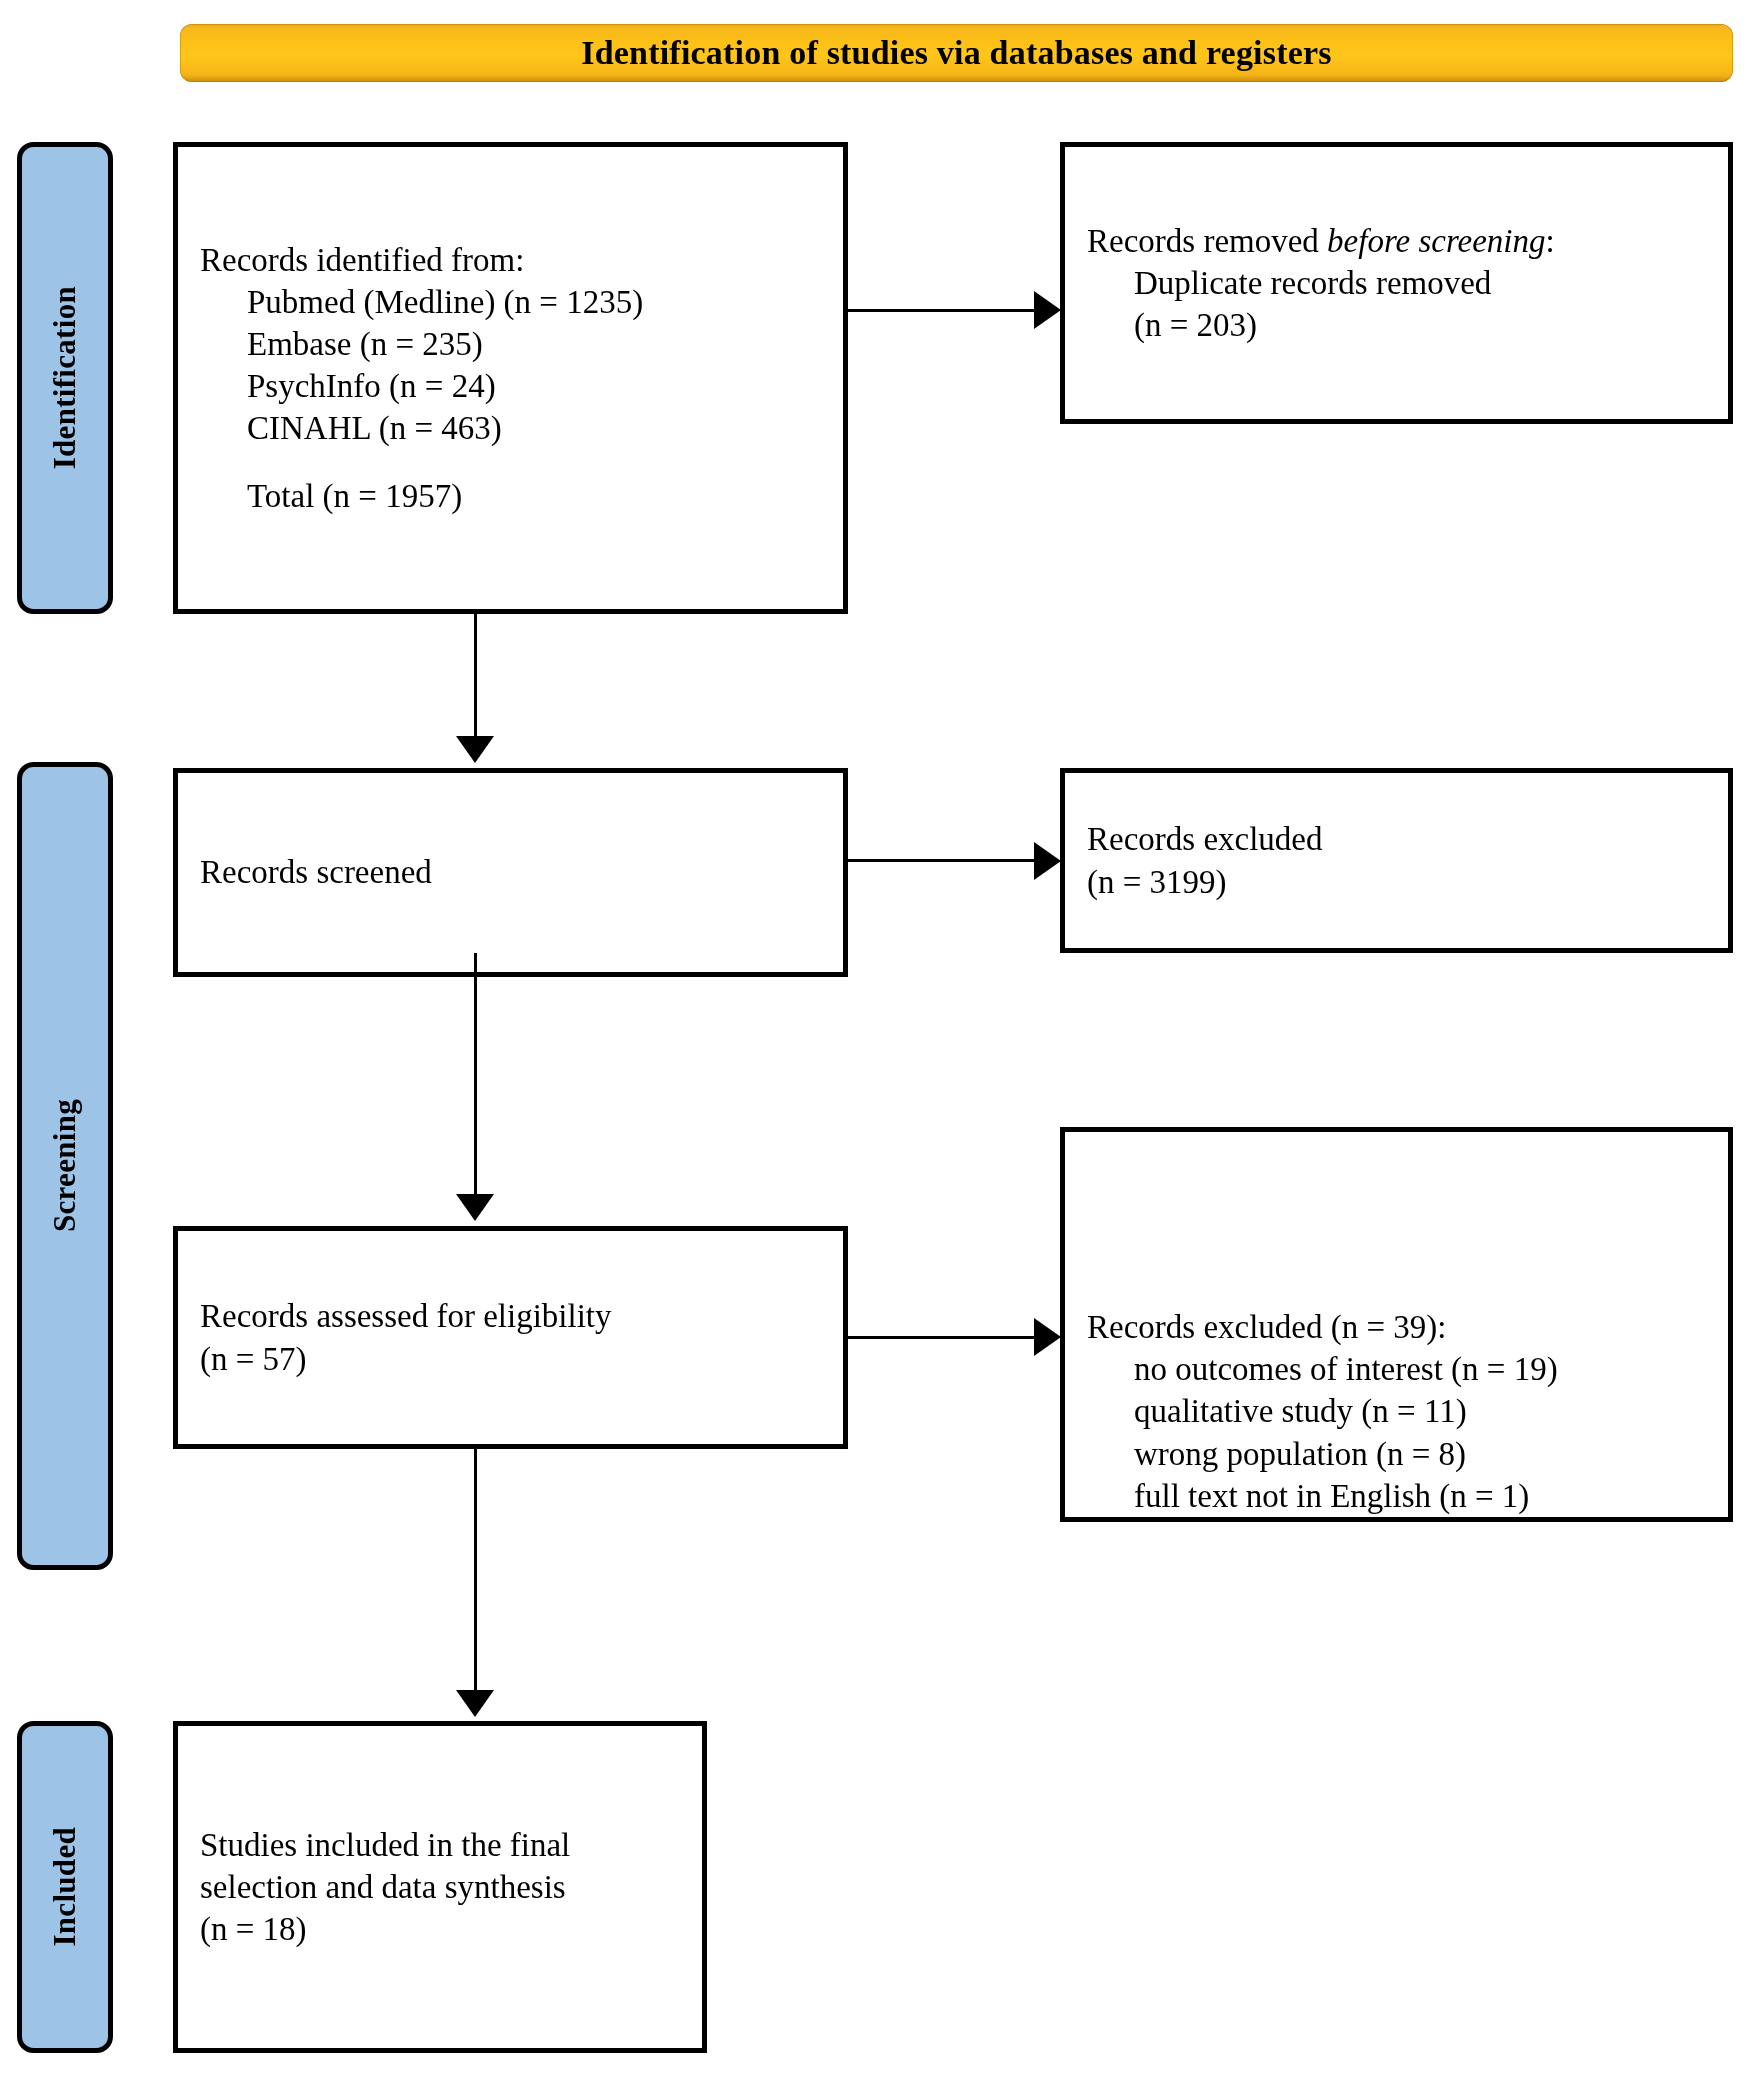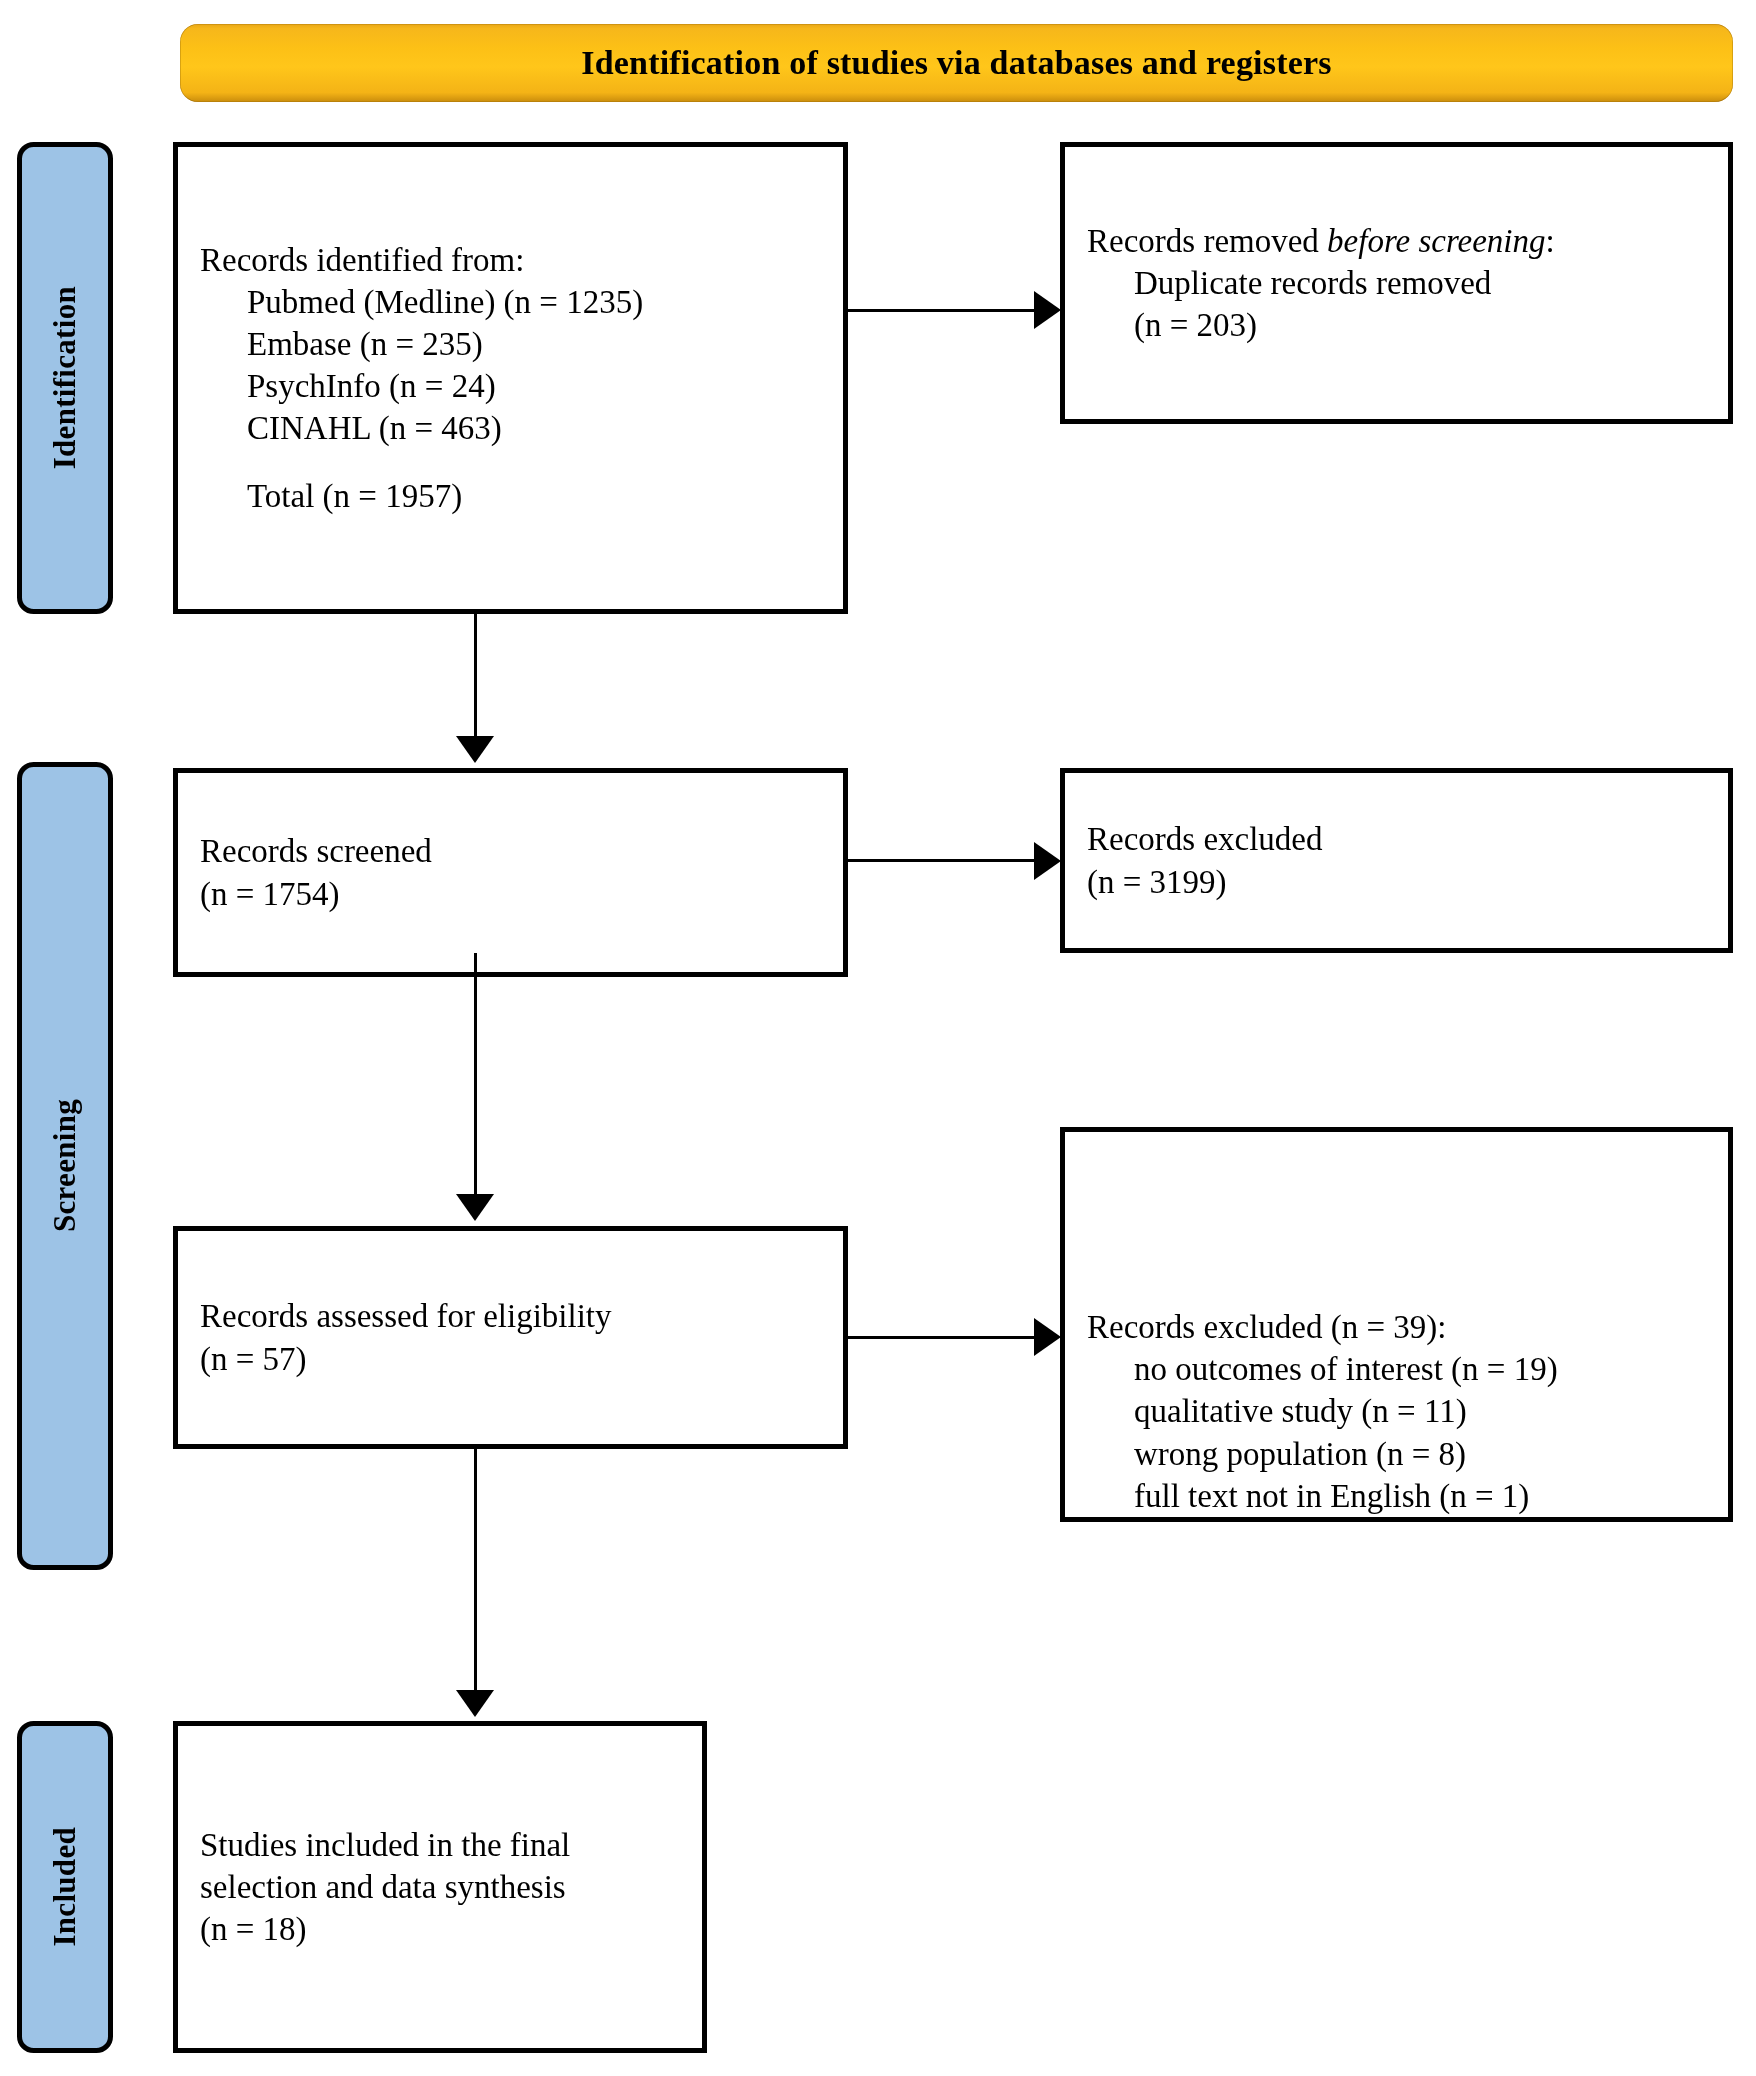--- a/index.html
+++ b/index.html
@@ -20,23 +20,23 @@
     background: #ffffff;
     overflow: hidden;
   }
 
   
   .banner {
     position: absolute;
     left: 180px;
     top: 24px;
     width: 1553px;
-    height: 78px;
+    height: 58px;
     box-sizing: border-box;
-    border-radius: 18px;
+    border-radius: 12px;
     background: linear-gradient(to bottom,
                 #e8a616 0%,
                 #f6b71b 6%,
                 #fcc016 30%,
                 #ffc61a 55%,
                 #f4b316 88%,
                 #c98c0c 100%);
     box-shadow: inset 0 0 0 0.6px rgba(140,95,5,0.55);
     display: flex;
     align-items: center;
@@ -189,21 +189,20 @@
     <div class="lines">
       <div class="ln"><span>Records removed </span><span class="ital">before screening</span><span>:</span></div>
       <div class="ln indent">Duplicate records removed</div>
       <div class="ln indent">(n = 203)</div>
     </div>
   </div>
 
   <div class="flowbox" id="box-screened">
     <div class="lines">
       <div class="ln">Records screened</div>
-      <div class="ln">(n = 1754)</div>
     </div>
   </div>
 
   <div class="flowbox" id="box-excluded-1">
     <div class="lines">
       <div class="ln">Records excluded</div>
       <div class="ln">(n = 3199)</div>
     </div>
   </div>
 

